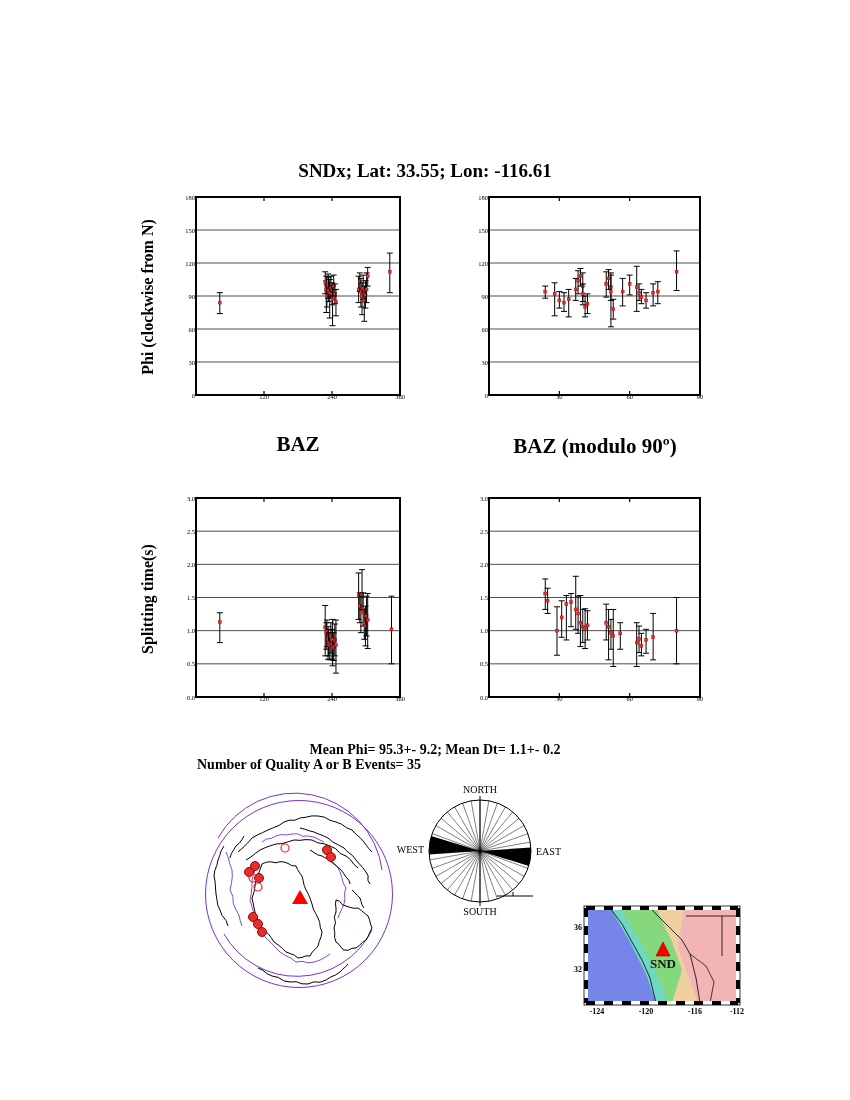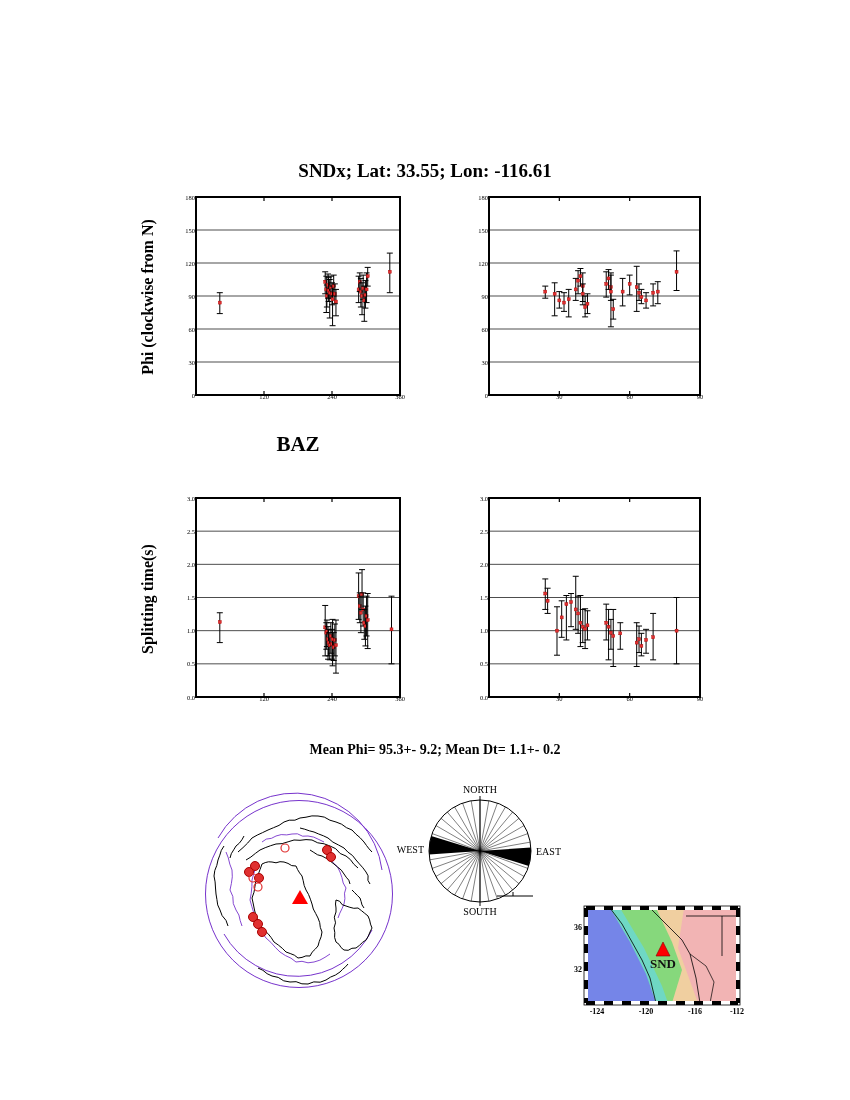--- a/index.html
+++ b/index.html
@@ -22,23 +22,25 @@
 </head>
 <body>
 
 <div id="page">
   <div class="abs" id="title">SNDx; Lat:  33.55;  Lon: -116.61</div>
 
   <div class="abs rot-label" id="phi-label">Phi (clockwise from N)</div>
   <div class="abs rot-label" id="dt-label">Splitting time(s)</div>
 
   <div class="abs baz-label" id="baz-left">BAZ</div>
+  <div class="abs baz-label" id="baz-right">BAZ (modulo 90º)</div>
 
   <div class="abs" id="stats">
     <div class="l1">Mean Phi= 95.3+-  9.2; Mean Dt=  1.1+-  0.2</div>
+    <div class="l2">Number of Quality A or B Events= 35</div>
   </div>
 
   <svg class="abs" id="fig" width="850" height="1100" viewBox="0 0 850 1100" style="left:0;top:0">
     <g id="plot-0">
         <line x1="196" y1="362" x2="400" y2="362" stroke="#000000" stroke-width="0.7"></line>
         <line x1="196" y1="329" x2="400" y2="329" stroke="#000000" stroke-width="0.7"></line>
         <line x1="196" y1="296" x2="400" y2="296" stroke="#000000" stroke-width="0.7"></line>
         <line x1="196" y1="263" x2="400" y2="263" stroke="#000000" stroke-width="0.7"></line>
         <line x1="196" y1="230" x2="400" y2="230" stroke="#000000" stroke-width="0.7"></line>
         <rect x="196" y="197" width="204" height="198" fill="none" stroke="#000000" stroke-width="2"></rect>

